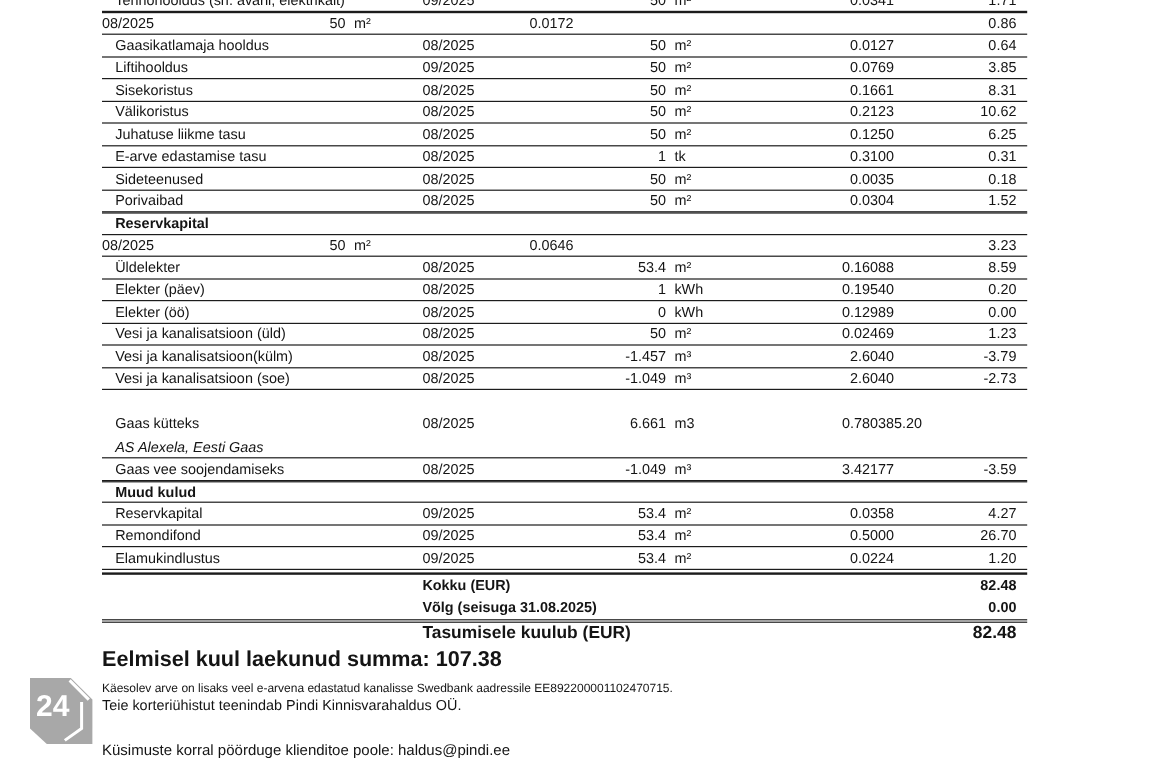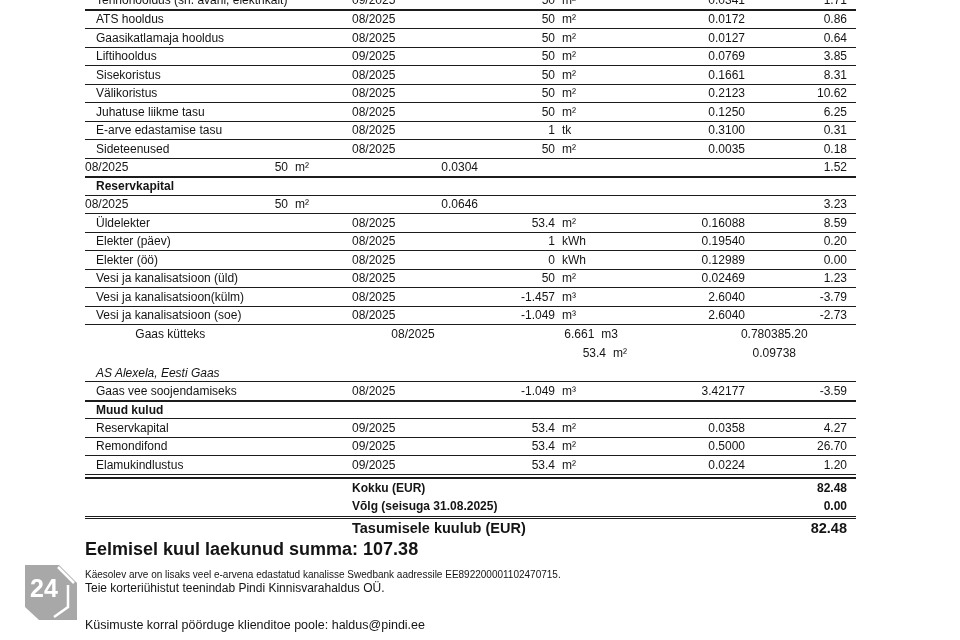--- a/index.html
+++ b/index.html
@@ -10,21 +10,21 @@
     font-size:12px;
   }
   *{box-sizing:border-box;}
   .doc{position:absolute;left:85px;top:-8px;width:771px;}
 
   
   .row{display:flex;align-items:center;height:18.5px;border-bottom:1px solid #1c1c1c;}
   .row.first{border-bottom-width:2px;}
   .row.section{border-top:1px solid #1c1c1c;font-weight:700;}
   .row.note{height:20px;border-bottom:1px solid #1c1c1c;font-style:italic;padding-top:3px;}
-  .row.twoline{height:37px;border-bottom:none;flex-direction:column;align-items:center;}
+  .row.twoline{height:37px;border-bottom:none;flex-direction:row;align-items:flex-end;}
   .line{display:flex;align-items:center;height:18.5px;}
   .c-name{width:267px;padding-left:11px;white-space:nowrap;overflow:hidden;}
   .row.section .c-name,.row.note .c-name{width:auto;}
   .c-period{width:111px;}
   .c-qty{width:92px;text-align:right;}
   .c-unit{width:58px;padding-left:7px;}
   .c-price{width:132px;text-align:right;}
   .c-amount{flex:1;text-align:right;padding-right:9px;}
 
   
@@ -57,21 +57,20 @@
   <div>
       <div class="row item first">
         <div class="c-name">Tehnohooldus (sh. avarii, elektrikäit)</div>
         <div class="c-period">09/2025</div>
         <div class="c-qty">50</div>
         <div class="c-unit">m²</div>
         <div class="c-price">0.0341</div>
         <div class="c-amount">1.71</div>
       </div>
       <div class="row item">
-        <div class="c-name">ATS hooldus</div>
         <div class="c-period">08/2025</div>
         <div class="c-qty">50</div>
         <div class="c-unit">m²</div>
         <div class="c-price">0.0172</div>
         <div class="c-amount">0.86</div>
       </div>
       <div class="row item">
         <div class="c-name">Gaasikatlamaja hooldus</div>
         <div class="c-period">08/2025</div>
         <div class="c-qty">50</div>
@@ -121,20 +120,21 @@
       </div>
       <div class="row item">
         <div class="c-name">Sideteenused</div>
         <div class="c-period">08/2025</div>
         <div class="c-qty">50</div>
         <div class="c-unit">m²</div>
         <div class="c-price">0.0035</div>
         <div class="c-amount">0.18</div>
       </div>
       <div class="row item">
+        <div class="c-name">Porivaibad</div>
         <div class="c-period">08/2025</div>
         <div class="c-qty">50</div>
         <div class="c-unit">m²</div>
         <div class="c-price">0.0304</div>
         <div class="c-amount">1.52</div>
       </div>
       <div class="row section">
         <div class="c-name">Reservkapital</div>
       </div>
       <div class="row item">

